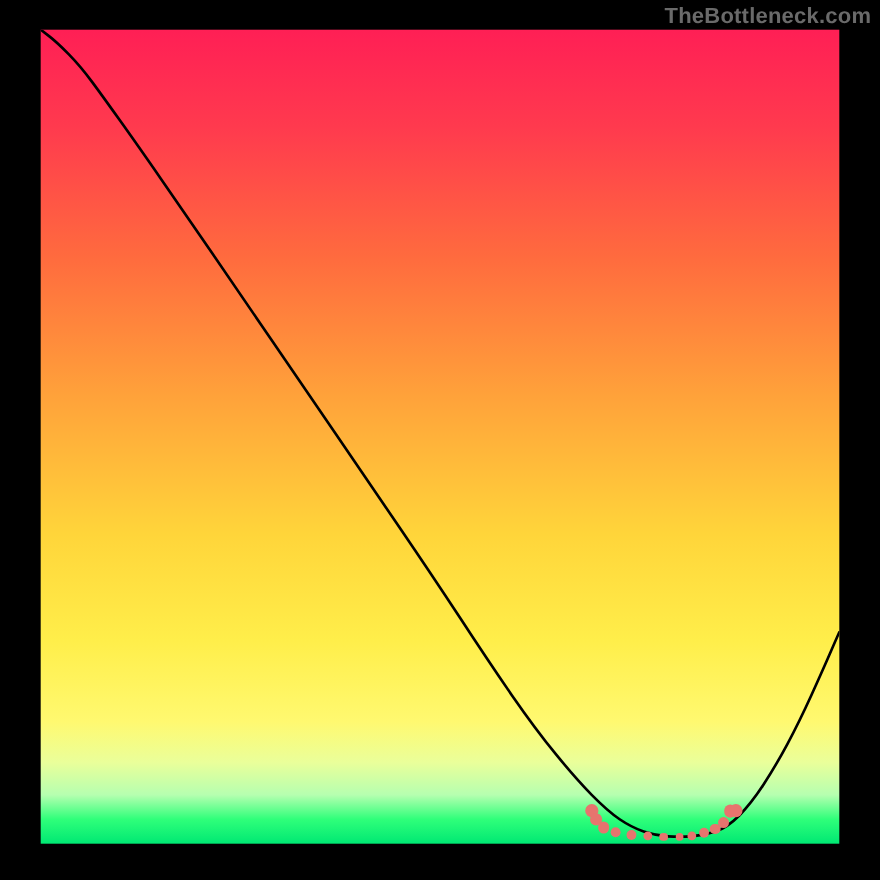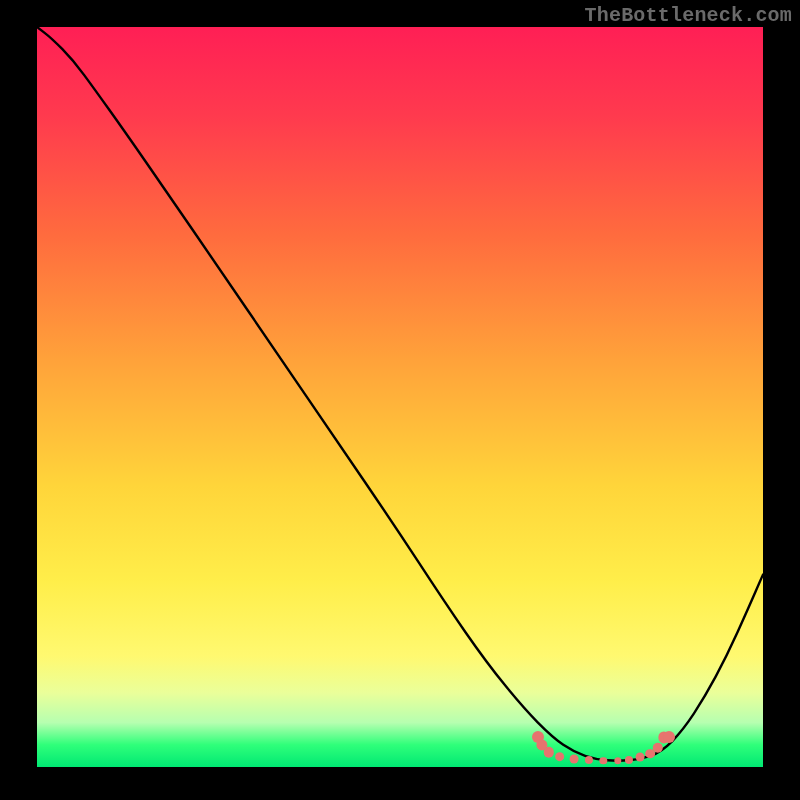--- a/index.html
+++ b/index.html
@@ -27,21 +27,21 @@
       #eaff9a 90%,
       #b6ffb0 94%,
       #2fff7a 97%,
       #00e873 100%
     );
   }
   .watermark {
     position: absolute;
     top: 4px;
     right: 8px;
-    font-family: Liberation Mono, monospace;
+    font-family: Liberation Sans, sans-serif;
     font-size: 20px;
     font-weight: bold;
     color: #6a6a6a;
     letter-spacing: 0.2px;
   }
   svg.curve {
     position: absolute;
     left: 37px;
     top: 27px;
     width: 726px;

